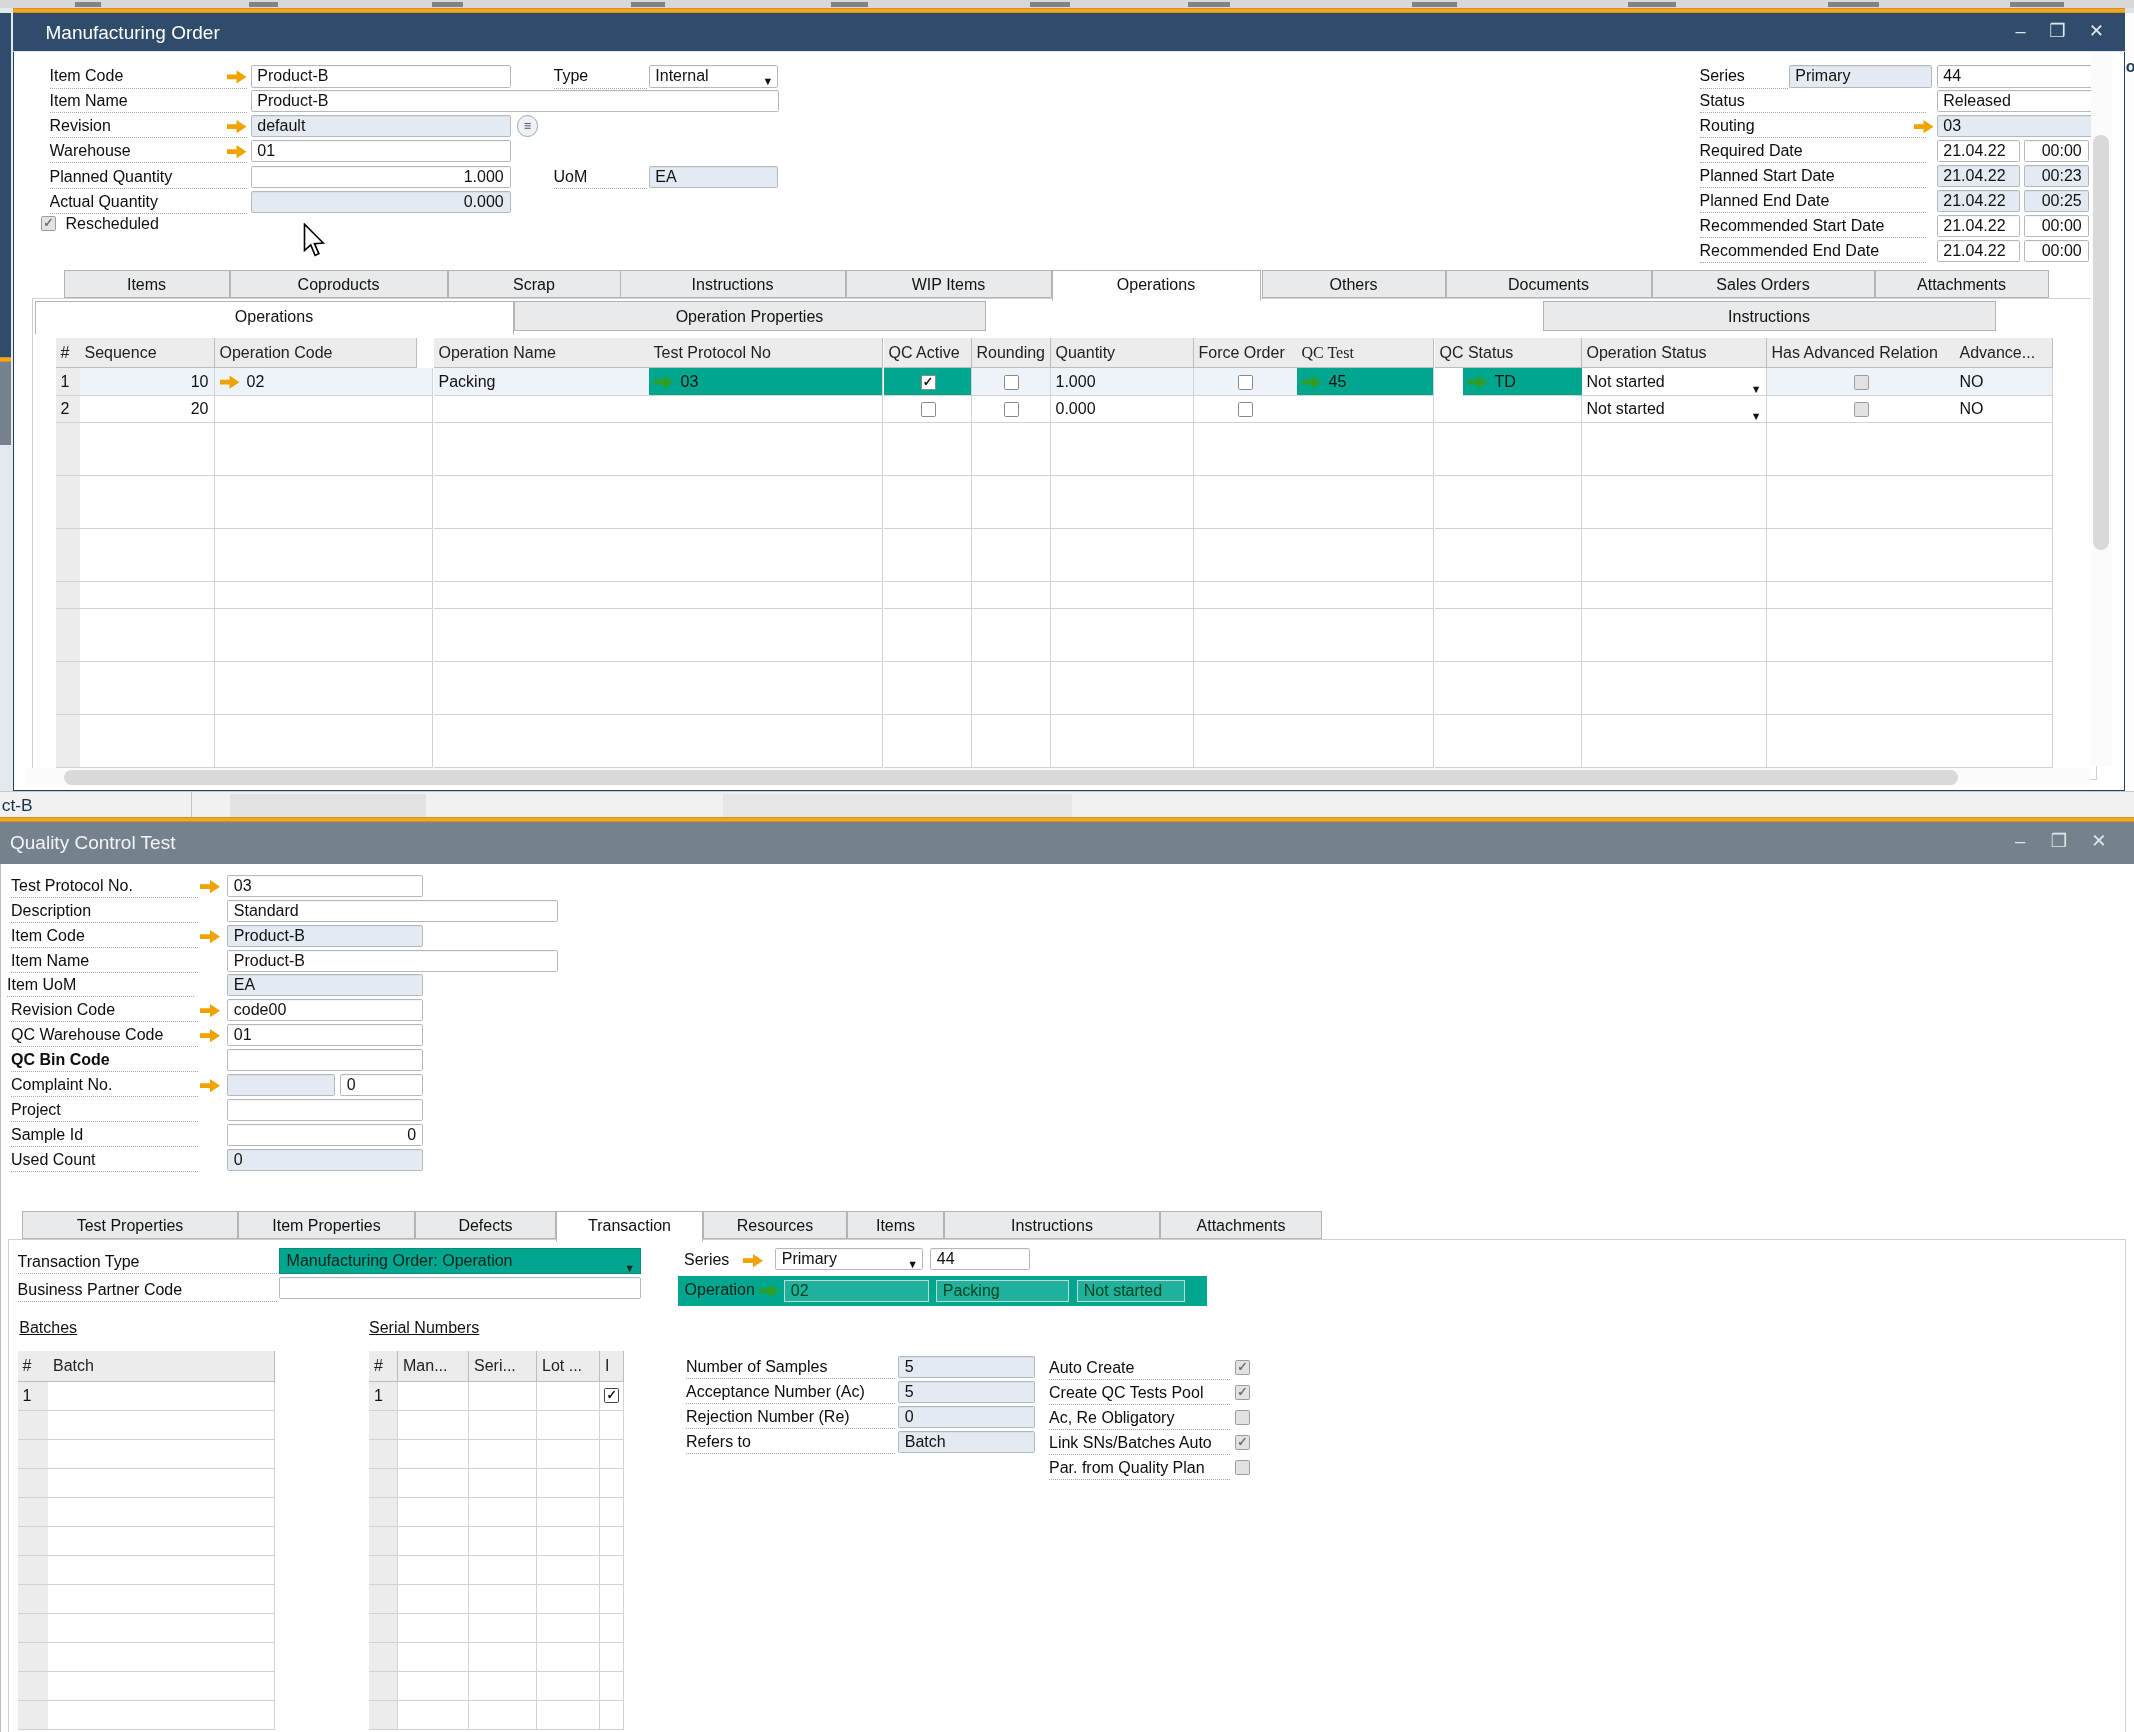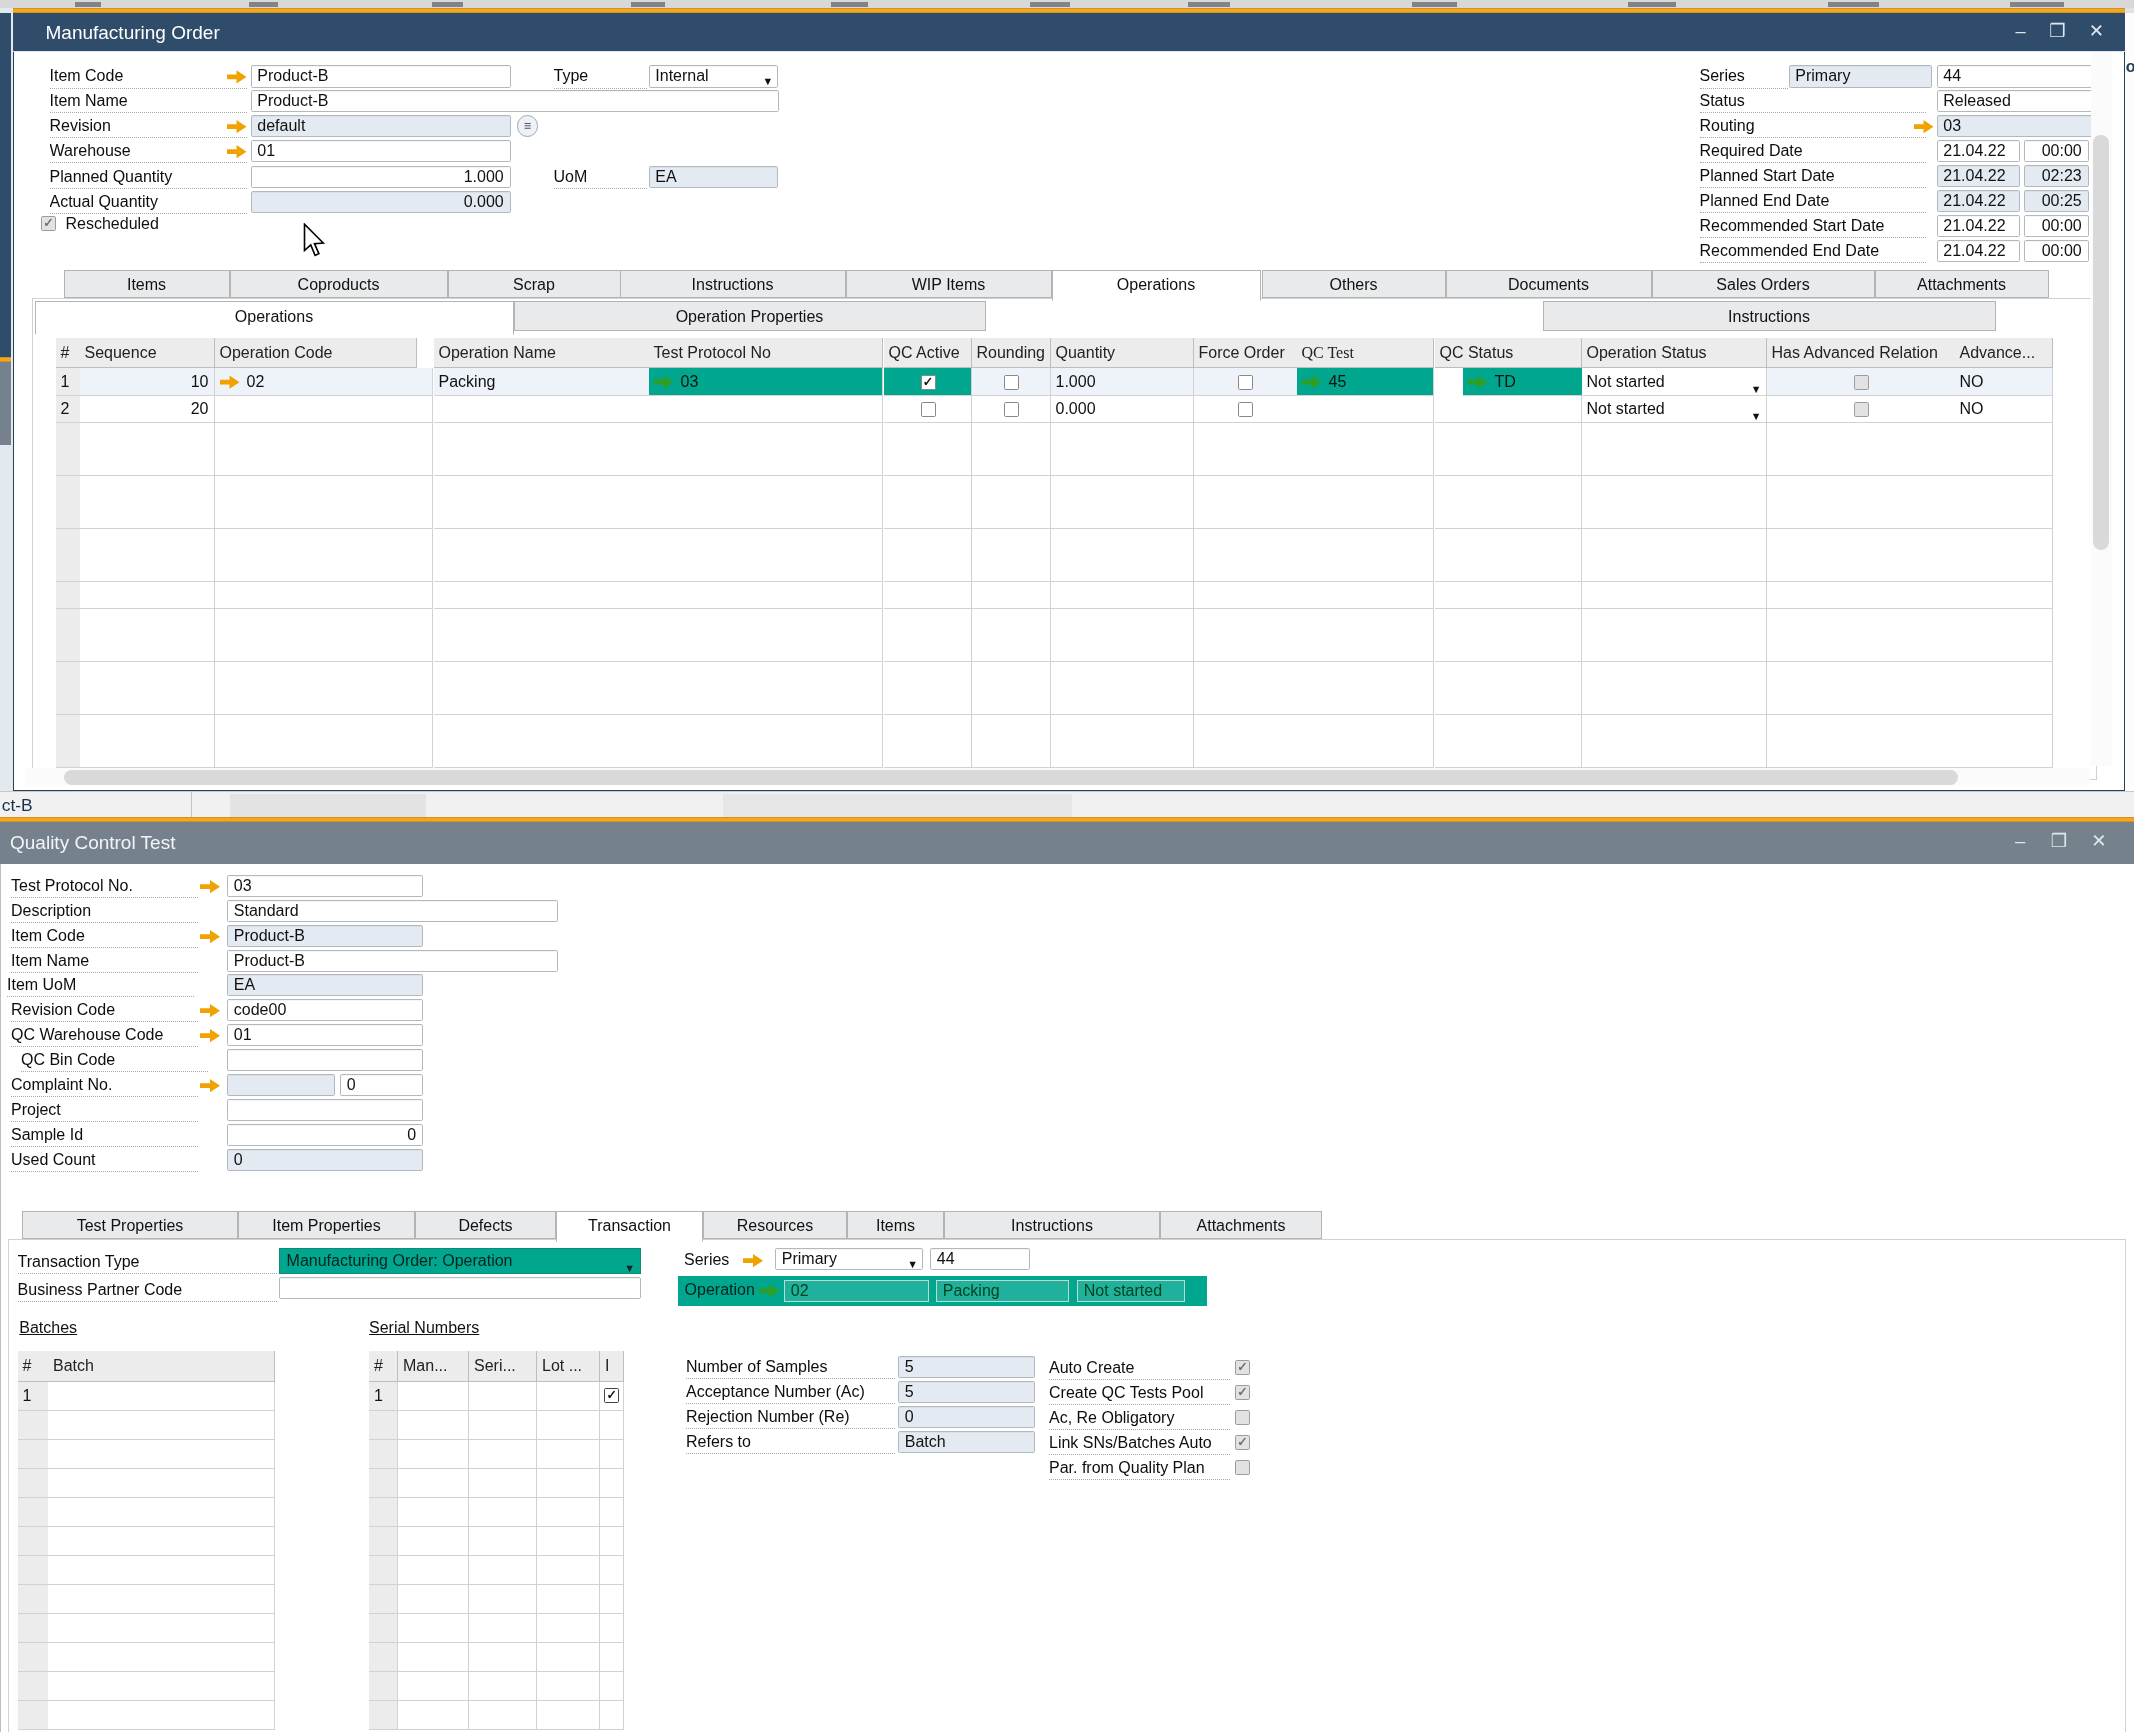--- a/index.html
+++ b/index.html
@@ -114,21 +114,21 @@
     <div class="lbl" style="position: absolute; box-sizing: border-box; left: 1686px; top: 38px; width: 226px;">Status</div>
     <div class="fld" style="position: absolute; box-sizing: border-box; left: 1923px; top: 38px; width: 160px;">Released</div>
     <div class="lbl" style="position: absolute; box-sizing: border-box; left: 1686px; top: 63px; width: 226px;">Routing</div>
     <div class="arr" style="position: absolute; box-sizing: border-box; left: 1900px; top: 68px;"></div>
     <div class="fld dis" style="position: absolute; box-sizing: border-box; left: 1923px; top: 63px; width: 160px;">03</div>
     <div class="lbl" style="position: absolute; box-sizing: border-box; left: 1686px; top: 88px; width: 226px;">Required Date</div>
     <div class="fld" style="position: absolute; box-sizing: border-box; left: 1923px; top: 88px; width: 83px;">21.04.22</div>
     <div class="fld right" style="position: absolute; box-sizing: border-box; left: 2010px; top: 88px; width: 65px;">00:00</div>
     <div class="lbl" style="position: absolute; box-sizing: border-box; left: 1686px; top: 113px; width: 226px;">Planned Start Date</div>
     <div class="fld dis" style="position: absolute; box-sizing: border-box; left: 1923px; top: 113px; width: 83px;">21.04.22</div>
-    <div class="fld dis right" style="position: absolute; box-sizing: border-box; left: 2010px; top: 113px; width: 65px;">02:23</div>
+    <div class="fld dis right" style="position: absolute; box-sizing: border-box; left: 2010px; top: 113px; width: 65px;">00:23</div>
     <div class="lbl" style="position: absolute; box-sizing: border-box; left: 1686px; top: 138px; width: 226px;">Planned End Date</div>
     <div class="fld dis" style="position: absolute; box-sizing: border-box; left: 1923px; top: 138px; width: 83px;">21.04.22</div>
     <div class="fld dis right" style="position: absolute; box-sizing: border-box; left: 2010px; top: 138px; width: 65px;">00:25</div>
     <div class="lbl" style="position: absolute; box-sizing: border-box; left: 1686px; top: 163px; width: 226px;">Recommended Start Date</div>
     <div class="fld" style="position: absolute; box-sizing: border-box; left: 1923px; top: 163px; width: 83px;">21.04.22</div>
     <div class="fld right" style="position: absolute; box-sizing: border-box; left: 2010px; top: 163px; width: 65px;">00:00</div>
     <div class="lbl" style="position: absolute; box-sizing: border-box; left: 1686px; top: 188px; width: 226px;">Recommended End Date</div>
     <div class="fld" style="position: absolute; box-sizing: border-box; left: 1923px; top: 188px; width: 83px;">21.04.22</div>
     <div class="fld right" style="position: absolute; box-sizing: border-box; left: 2010px; top: 188px; width: 65px;">00:00</div>
     <div style="position: absolute; box-sizing: border-box; left: 0px; top: 218px; width: 2110px; height: 28px;">
@@ -426,21 +426,21 @@
     <div class="lbl" style="position: absolute; box-sizing: border-box; left: 10px; top: 86px; width: 187px;">Item Name</div>
     <div class="fld" style="position: absolute; box-sizing: border-box; left: 226px; top: 86px; width: 331px;">Product-B</div>
     <div class="lbl" style="position: absolute; box-sizing: border-box; left: 6px; top: 110px; width: 187px;">Item UoM</div>
     <div class="fld dis" style="position: absolute; box-sizing: border-box; left: 226px; top: 110px; width: 196px;">EA</div>
     <div class="lbl" style="position: absolute; box-sizing: border-box; left: 10px; top: 135px; width: 187px;">Revision Code</div>
     <div class="arr" style="position: absolute; box-sizing: border-box; left: 199px; top: 140px;"></div>
     <div class="fld" style="position: absolute; box-sizing: border-box; left: 226px; top: 135px; width: 196px;">code00</div>
     <div class="lbl" style="position: absolute; box-sizing: border-box; left: 10px; top: 160px; width: 187px;">QC Warehouse Code</div>
     <div class="arr" style="position: absolute; box-sizing: border-box; left: 199px; top: 165px;"></div>
     <div class="fld" style="position: absolute; box-sizing: border-box; left: 226px; top: 160px; width: 196px;">01</div>
-    <div class="lbl" style="position: absolute; box-sizing: border-box; left: 20px; top: 185px; width: 187px;">QC Bin Code</div>
+    <div class="lbl" style="position: absolute; box-sizing: border-box; left: 10px; top: 185px; width: 187px; font-weight: bold;">QC Bin Code</div>
     <div class="fld" style="position: absolute; box-sizing: border-box; left: 226px; top: 185px; width: 196px;"></div>
     <div class="lbl" style="position: absolute; box-sizing: border-box; left: 10px; top: 210px; width: 187px;">Complaint No.</div>
     <div class="arr" style="position: absolute; box-sizing: border-box; left: 199px; top: 215px;"></div>
     <div class="fld dis" style="position: absolute; box-sizing: border-box; left: 226px; top: 210px; width: 108px;"></div>
     <div class="fld" style="position: absolute; box-sizing: border-box; left: 339px; top: 210px; width: 83px;">0</div>
     <div class="lbl" style="position: absolute; box-sizing: border-box; left: 10px; top: 235px; width: 187px;">Project</div>
     <div class="fld" style="position: absolute; box-sizing: border-box; left: 226px; top: 235px; width: 196px;"></div>
     <div class="lbl" style="position: absolute; box-sizing: border-box; left: 10px; top: 260px; width: 187px;">Sample Id</div>
     <div class="fld right" style="position: absolute; box-sizing: border-box; left: 226px; top: 260px; width: 196px;">0</div>
     <div class="lbl" style="position: absolute; box-sizing: border-box; left: 10px; top: 285px; width: 187px;">Used Count</div>

